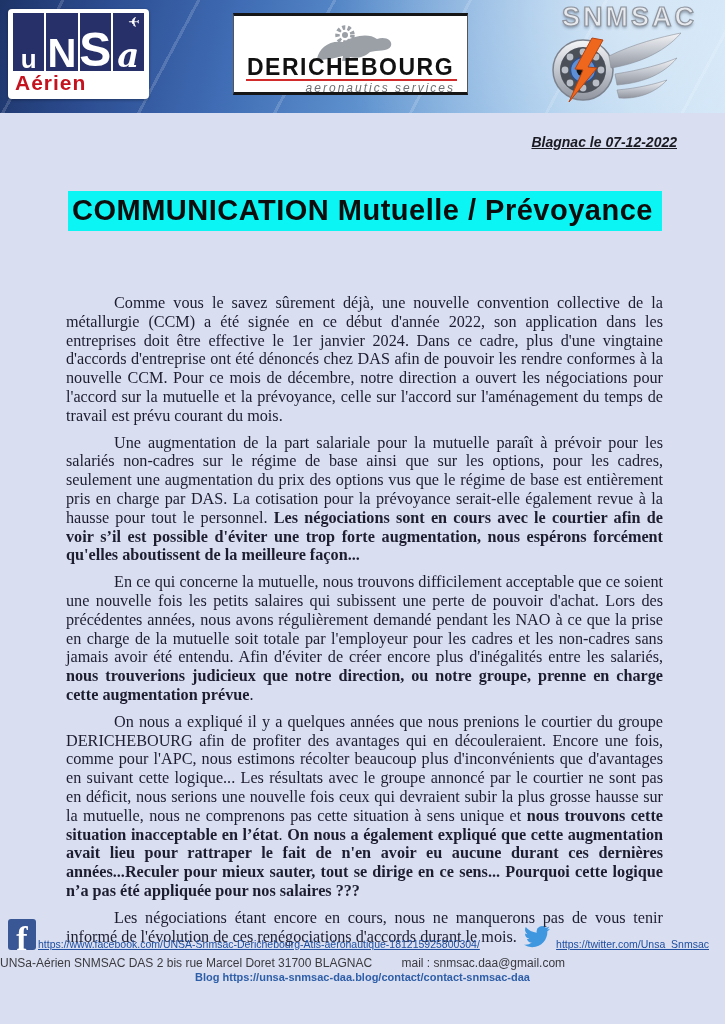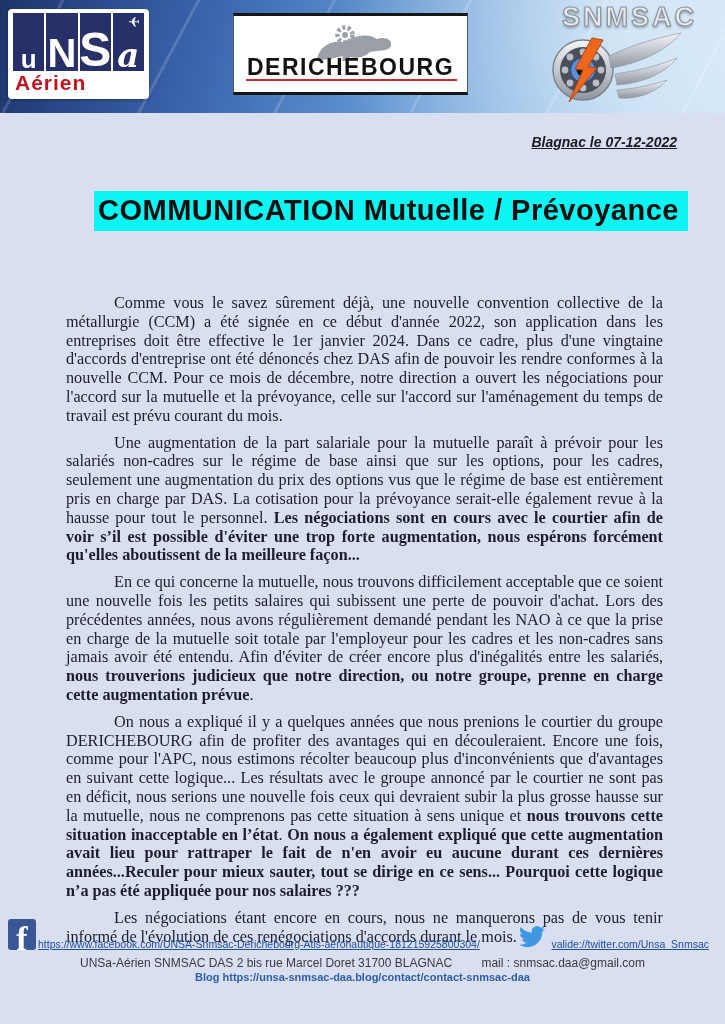--- a/index.html
+++ b/index.html
@@ -81,21 +81,21 @@
   .dateline {
     position:absolute; top:134px; right:48px;
     font-size:14px; font-weight:bold; font-style:italic;
     text-decoration:underline; color:#1a1a22;
   }
 
   
   .title { position:absolute; top:191px; left:68px; }
   .title span {
     background:#0cf5f5; color:#0d0d0d; font-weight:bold; font-size:29px;
-    padding:3px 9px 5px 4px; letter-spacing:.5px;margin-left:26px;
+    padding:3px 9px 5px 4px; letter-spacing:.5px;
   }
 
   
   .body {
     position:absolute; top:294px; left:66px; width:597px;
     font-family:"Liberation Serif","DejaVu Serif",serif;
     font-size:16.2px; line-height:18.8px; color:#1d1d30;
     text-align:justify;
   }
   .body p { text-indent:48px; margin:0 0 8px 0; }
@@ -112,21 +112,21 @@
     color:#fff; font-family:"Liberation Serif",serif; font-weight:bold;
     font-size:34px; line-height:40px; text-align:center; overflow:hidden;
     display:block;
   }
   .tw-icon { display:block; margin-right:4px; margin-bottom:2px; }
   .social-link {
     font-size:10.5px; color:#1f4fa0; text-decoration:underline;
     line-height:12px; margin-left:2px; cursor:pointer;
   }
   .address-row {
-    position:absolute; top:956px; left:0; width:725px; text-align:center;
+    position:absolute; top:956px; left:0; width:725px; text-align:left;
     font-size:12px; color:#3a3a3f;
   }
   .address-row .mail { margin-left:26px; }
   .blog-row {
     position:absolute; top:971px; left:0; width:725px; text-align:center;
     font-size:11px; font-weight:bold; color:#2e5ea8; cursor:pointer;
   }
 </style>
 </head>
 <body>
@@ -147,20 +147,21 @@
     </div>
 
     <div class="logo-der">
       <svg class="der-ram" width="96" height="38" viewBox="0 0 96 38">
         <circle cx="42" cy="11" r="7.5" fill="none" stroke="#9aa0a6" stroke-width="4.5" stroke-dasharray="3 2.4"></circle>
         <circle cx="42" cy="11" r="3" fill="#9aa0a6"></circle>
         <path fill="#9aa0a6" d="M14,35 C16,24 26,16 40,18 C52,11 66,9 74,15 C82,12 90,16 88,22 C85,28 74,26 67,28 C62,33 53,35 47,33 L45,37 L39,37 L40,32 C31,34 21,37 14,35 Z"></path>
       </svg>
       <div class="der-name">DERICHEBOURG</div>
       <div class="der-line"></div>
+      <div class="der-sub">aeronautics services</div>
     </div>
 
     <div class="logo-snmsac">
       <div class="snmsac-name">SNMSAC</div>
       <svg class="snmsac-emblem" width="170" height="78" viewBox="0 0 170 78">
         <defs>
           <linearGradient id="silver" x1="0" y1="0" x2="0" y2="1">
             <stop offset="0" stop-color="#f4f5f7"></stop>
             <stop offset=".5" stop-color="#c3c7cf"></stop>
             <stop offset="1" stop-color="#8f949e"></stop>
@@ -205,21 +206,21 @@
 
   <div class="social-row">
     <div class="social-group">
       <span class="fb-icon">f</span>
       <a class="social-link">https://www.facebook.com/UNSA-Snmsac-Derichebourg-Atis-aéronautique-181215925800304/</a>
     </div>
     <div class="social-group">
       <svg class="tw-icon" width="26" height="22" viewBox="0 0 24 20">
         <path fill="#3f97e0" d="M24 2.3c-.9.4-1.85.65-2.85.77A4.93 4.93 0 0 0 23.3.35c-.95.56-2 .97-3.13 1.19A4.92 4.92 0 0 0 11.78 6a13.97 13.97 0 0 1-10.14-5.14 4.92 4.92 0 0 0 1.52 6.57A4.9 4.9 0 0 1 .94 6.8v.06a4.92 4.92 0 0 0 3.95 4.83 4.96 4.96 0 0 1-2.22.08 4.93 4.93 0 0 0 4.6 3.42A9.87 9.87 0 0 1 0 17.18a13.94 13.94 0 0 0 7.55 2.21c9.06 0 14.01-7.5 14.01-14.01l-.02-.63A10.02 10.02 0 0 0 24 2.3z"></path>
       </svg>
-      <a class="social-link">valide://twitter.com/Unsa_Snmsac</a>
+      <a class="social-link">https://twitter.com/Unsa_Snmsac</a>
     </div>
   </div>
 
   <div class="address-row">
     <span>UNSa-Aérien SNMSAC DAS 2 bis rue Marcel Doret 31700 BLAGNAC</span>
     <span class="mail">mail : snmsac.daa@gmail.com</span>
   </div>
 
   <div class="blog-row">Blog https://unsa-snmsac-daa.blog/contact/contact-snmsac-daa</div>
 

